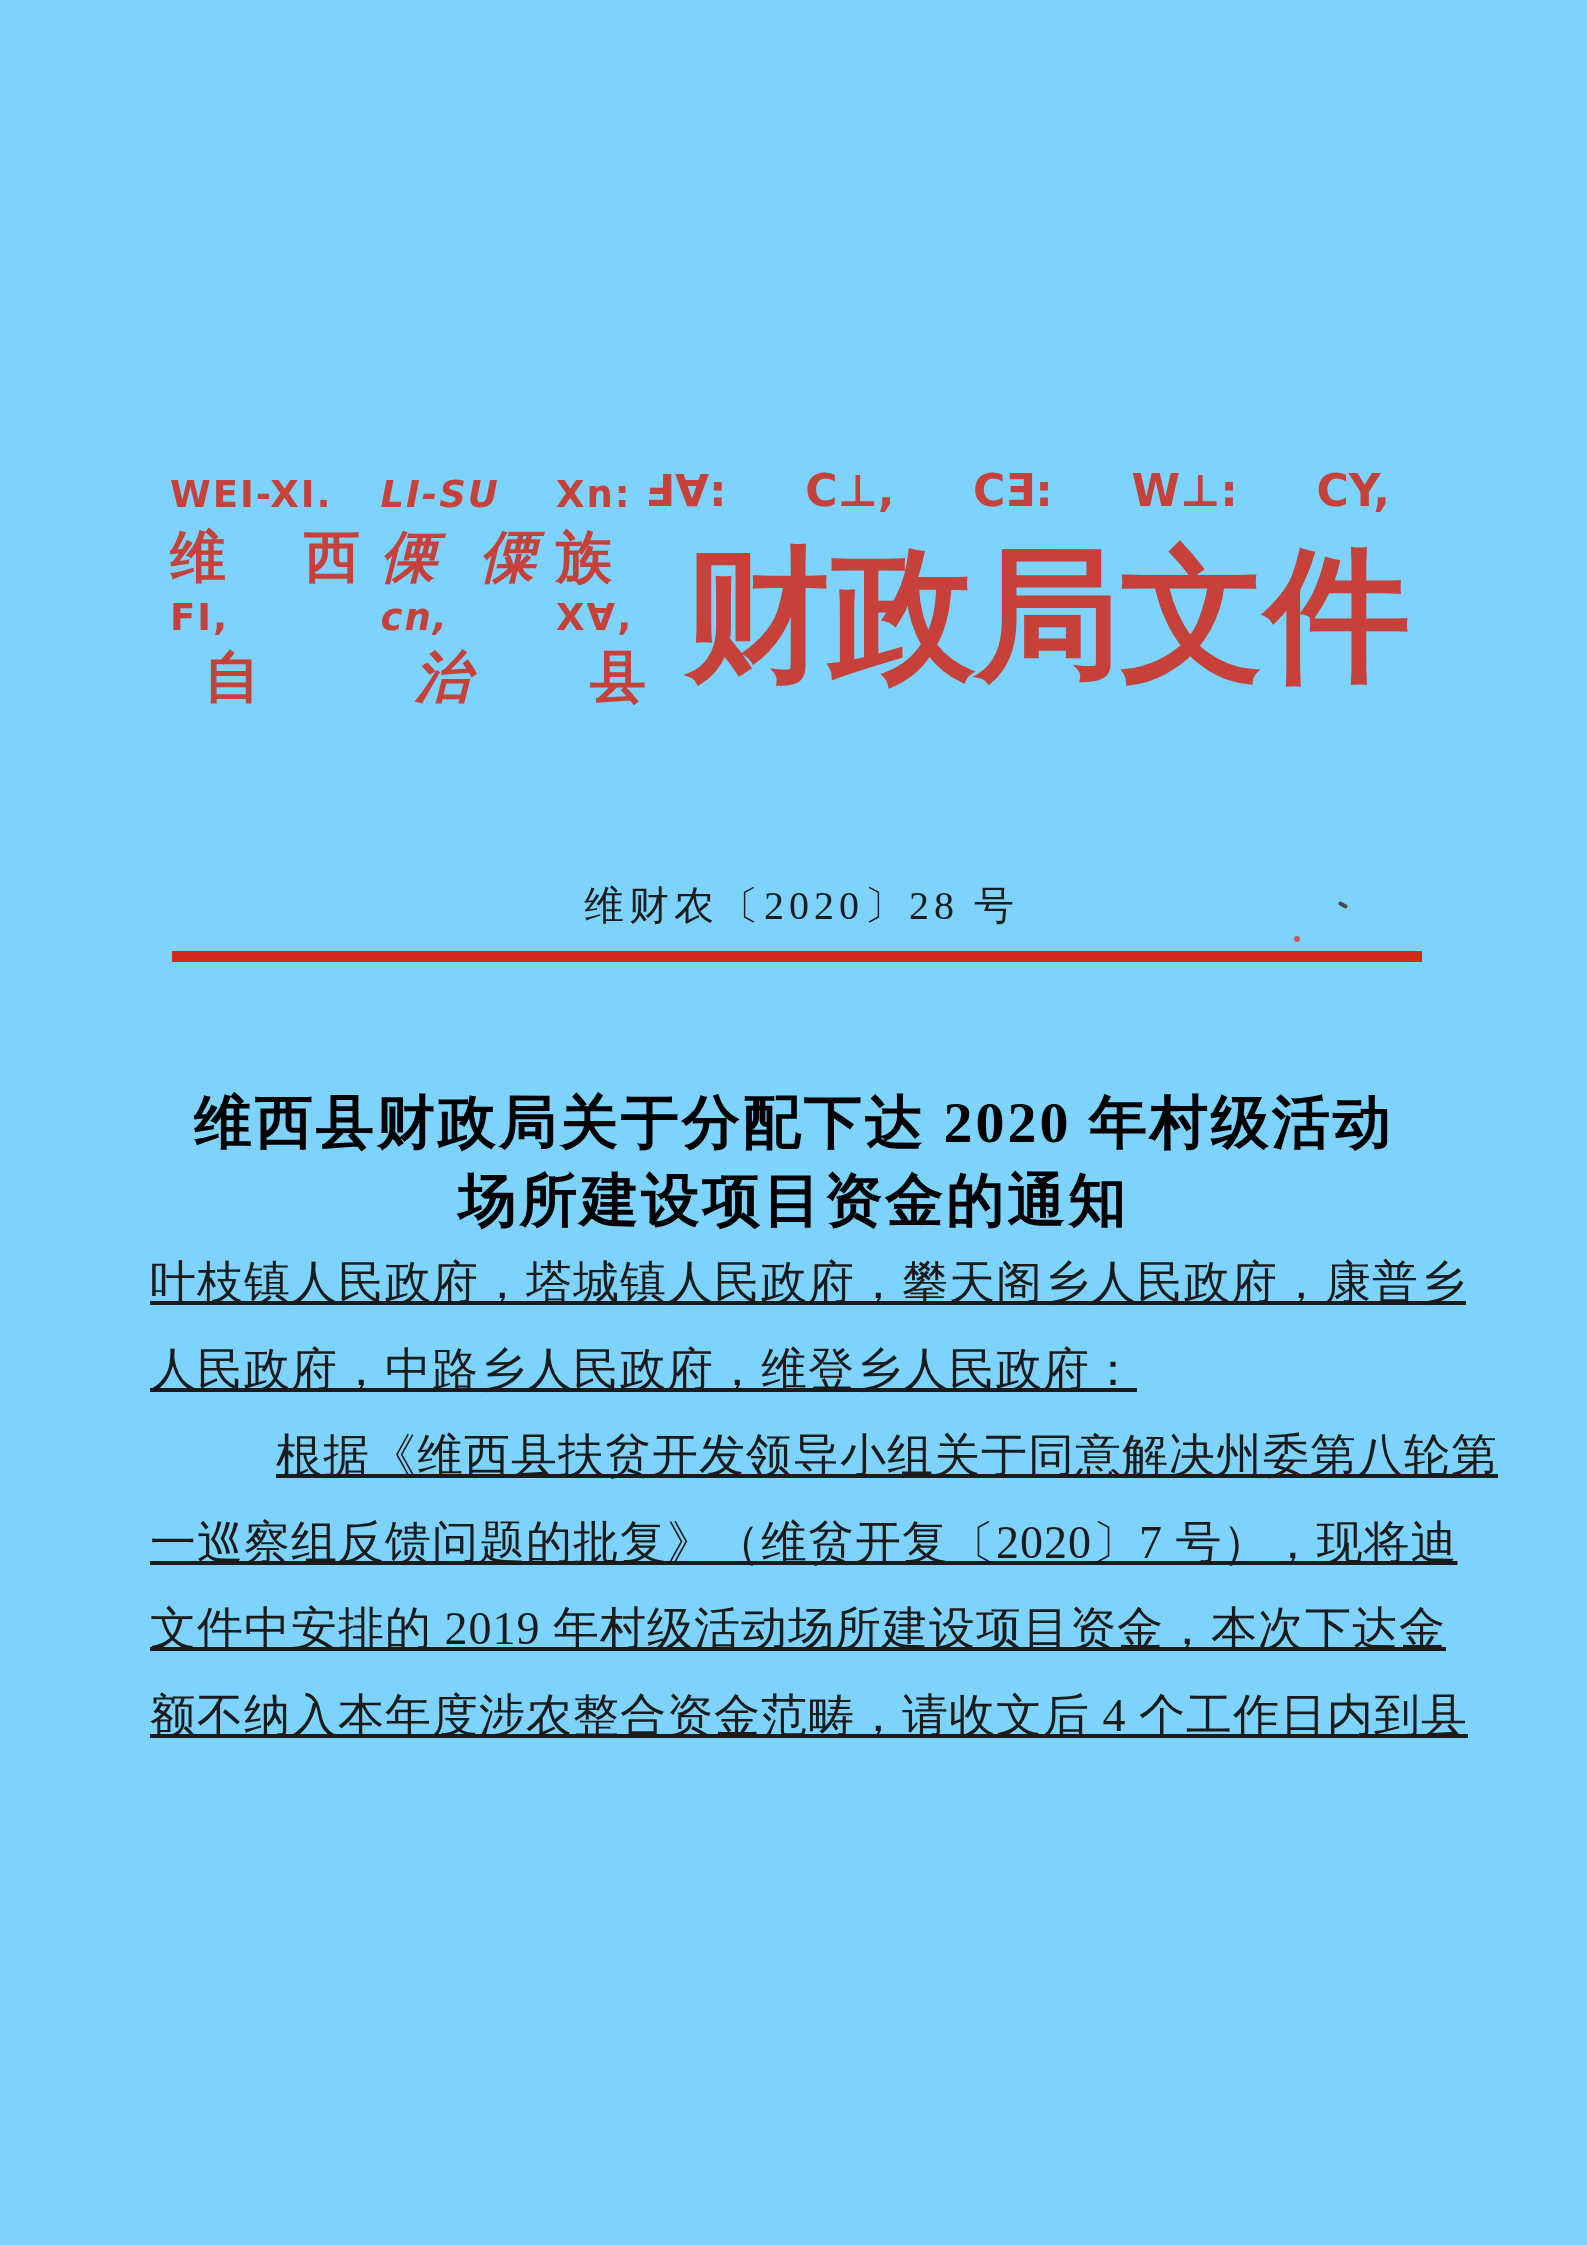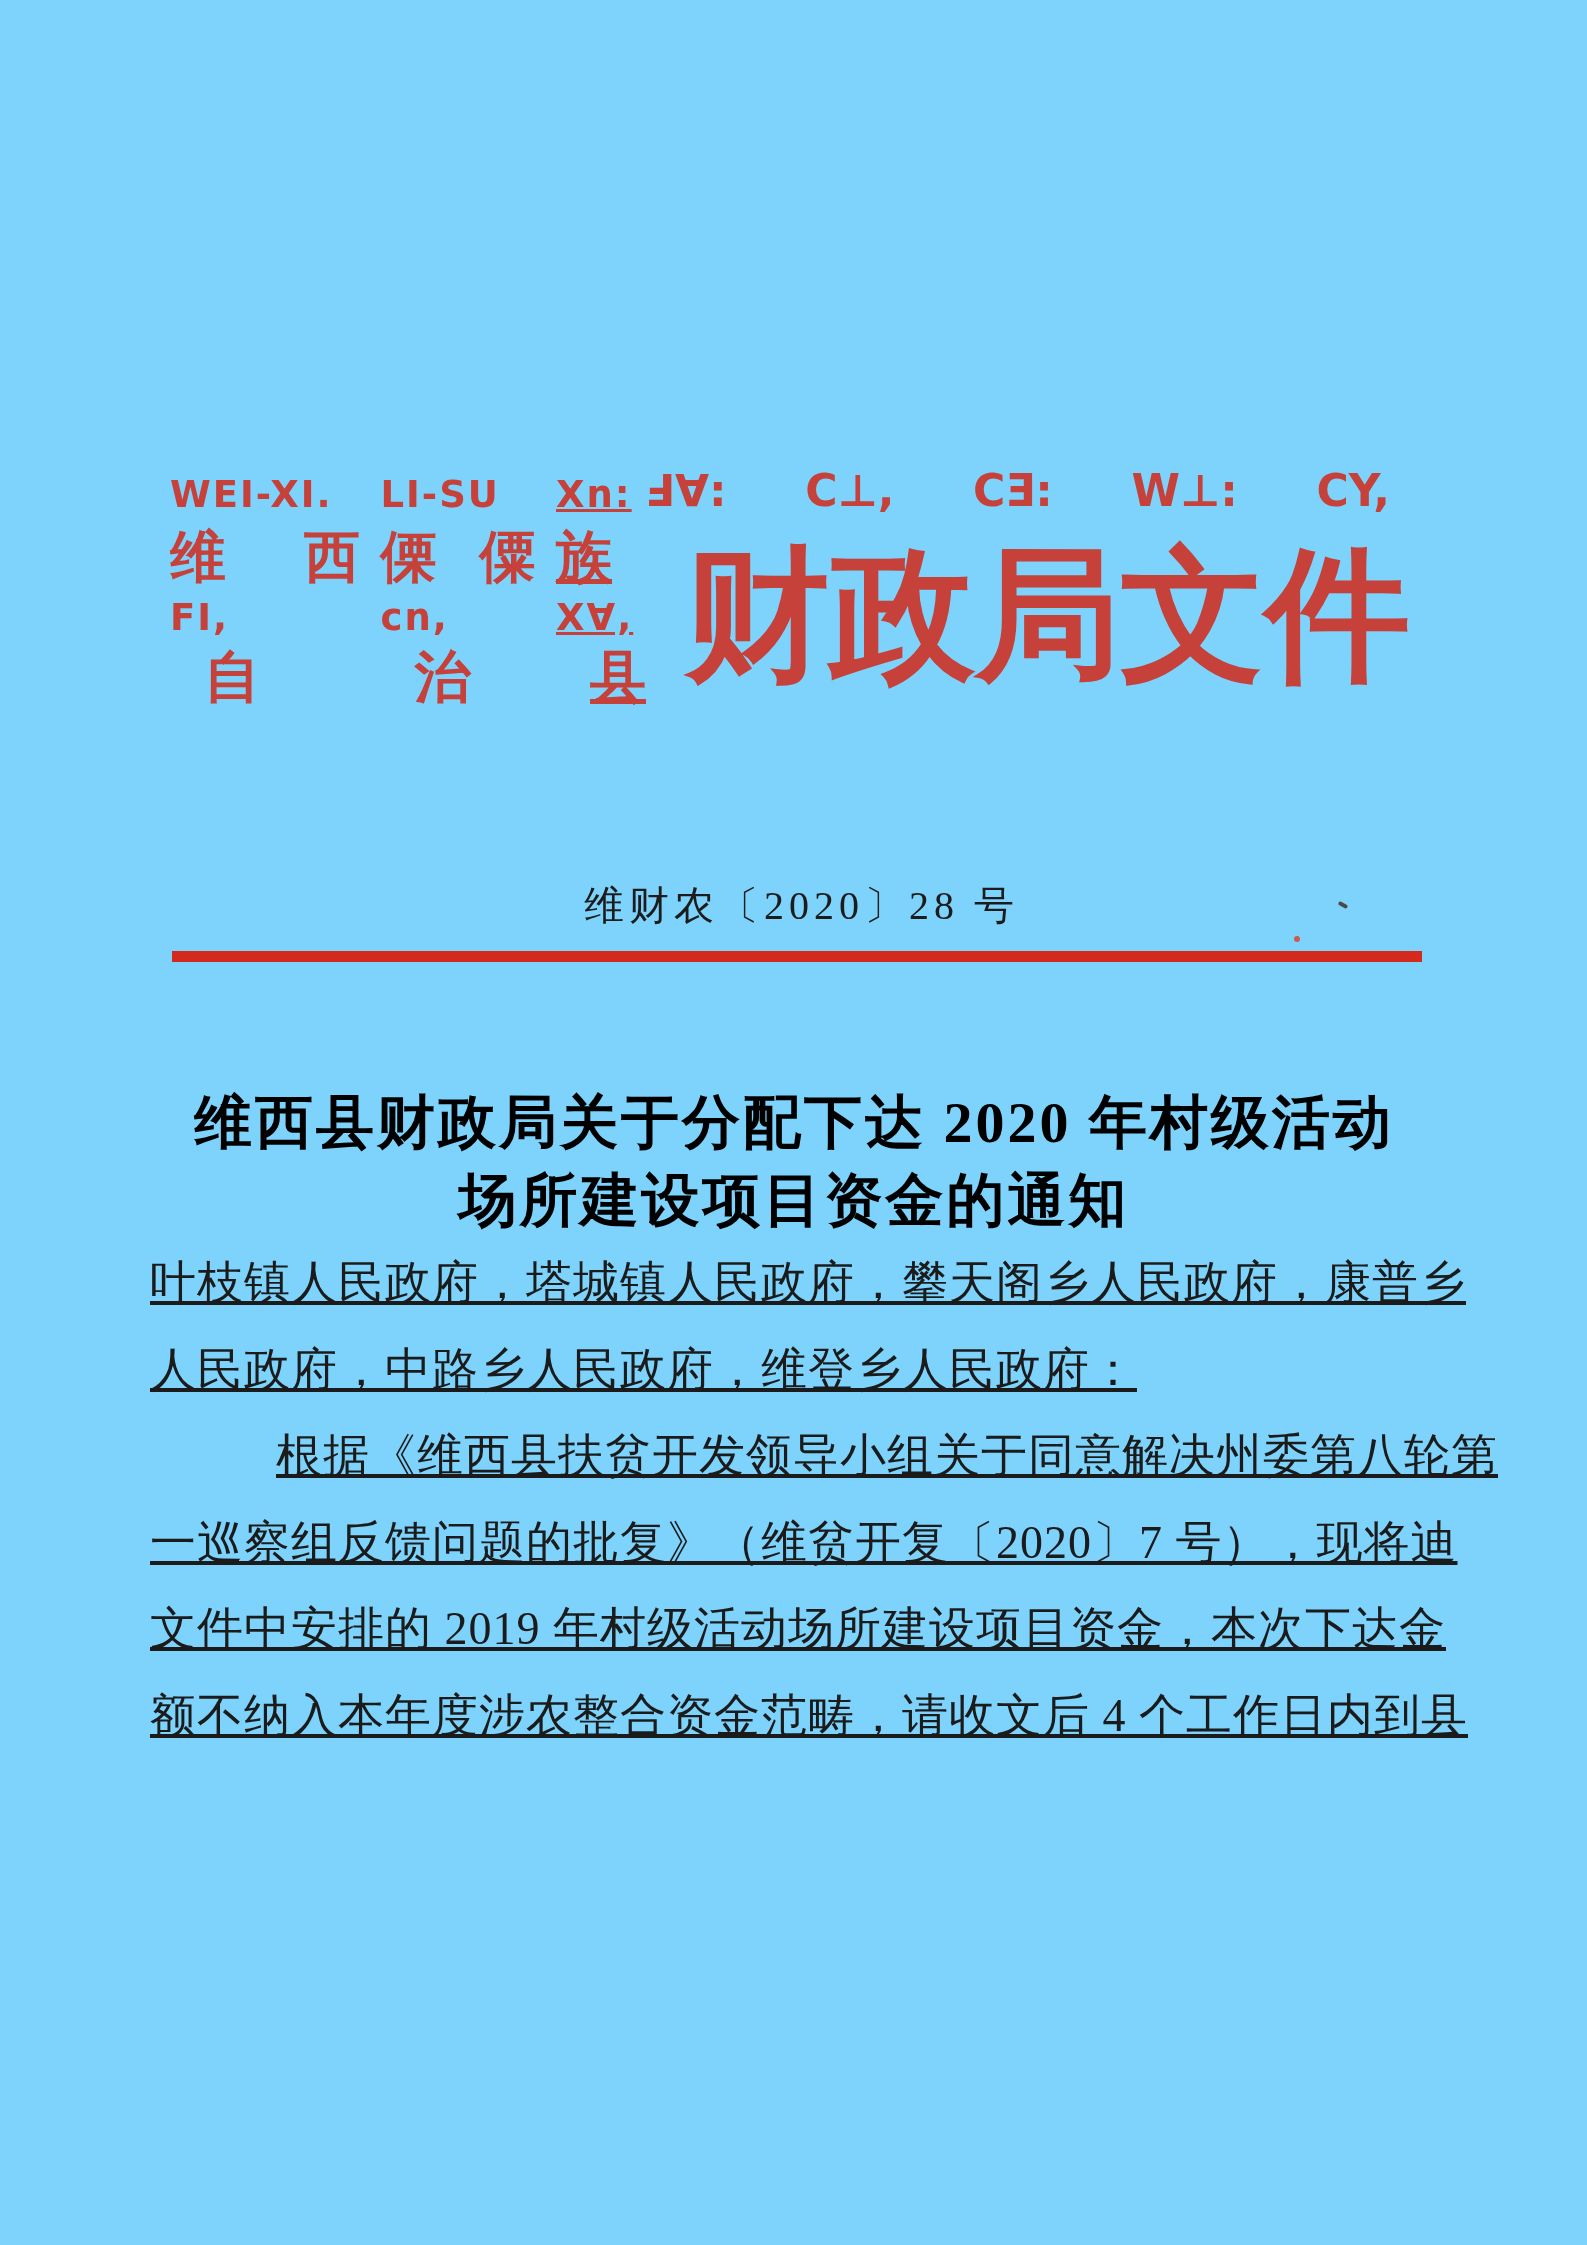--- a/index.html
+++ b/index.html
@@ -15,22 +15,22 @@
 
   
   .letterhead { position:absolute; left:0; top:0; width:100%; }
   .lh-left {
     position:absolute; left:170px; top:468px; width:478px;
     display:flex; justify-content:space-between;
     color:#c5413a;
   }
   .lh-col { display:flex; flex-direction:column; }
   .lh-col-1 { width:190px; }
-  .lh-col-2 { width:155px; }
-  .lh-col-3 { width:92px;text-decoration:underline; }
+  .lh-col-2 { width:155px;font-style:italic; }
+  .lh-col-3 { width:92px; }
   .lh-lisu {
     font-family:"DejaVu Sans","Liberation Sans",sans-serif;
     font-weight:bold; font-size:37px; line-height:54px; letter-spacing:2px;
     white-space:nowrap;
   }
   .lh-hanzi-top {
     font-weight:bold; font-size:56px; line-height:70px;
     text-align:justify; text-align-last:justify;
   }
   .lh-col-3 .lh-hanzi-top { text-align:left; text-align-last:left; }

